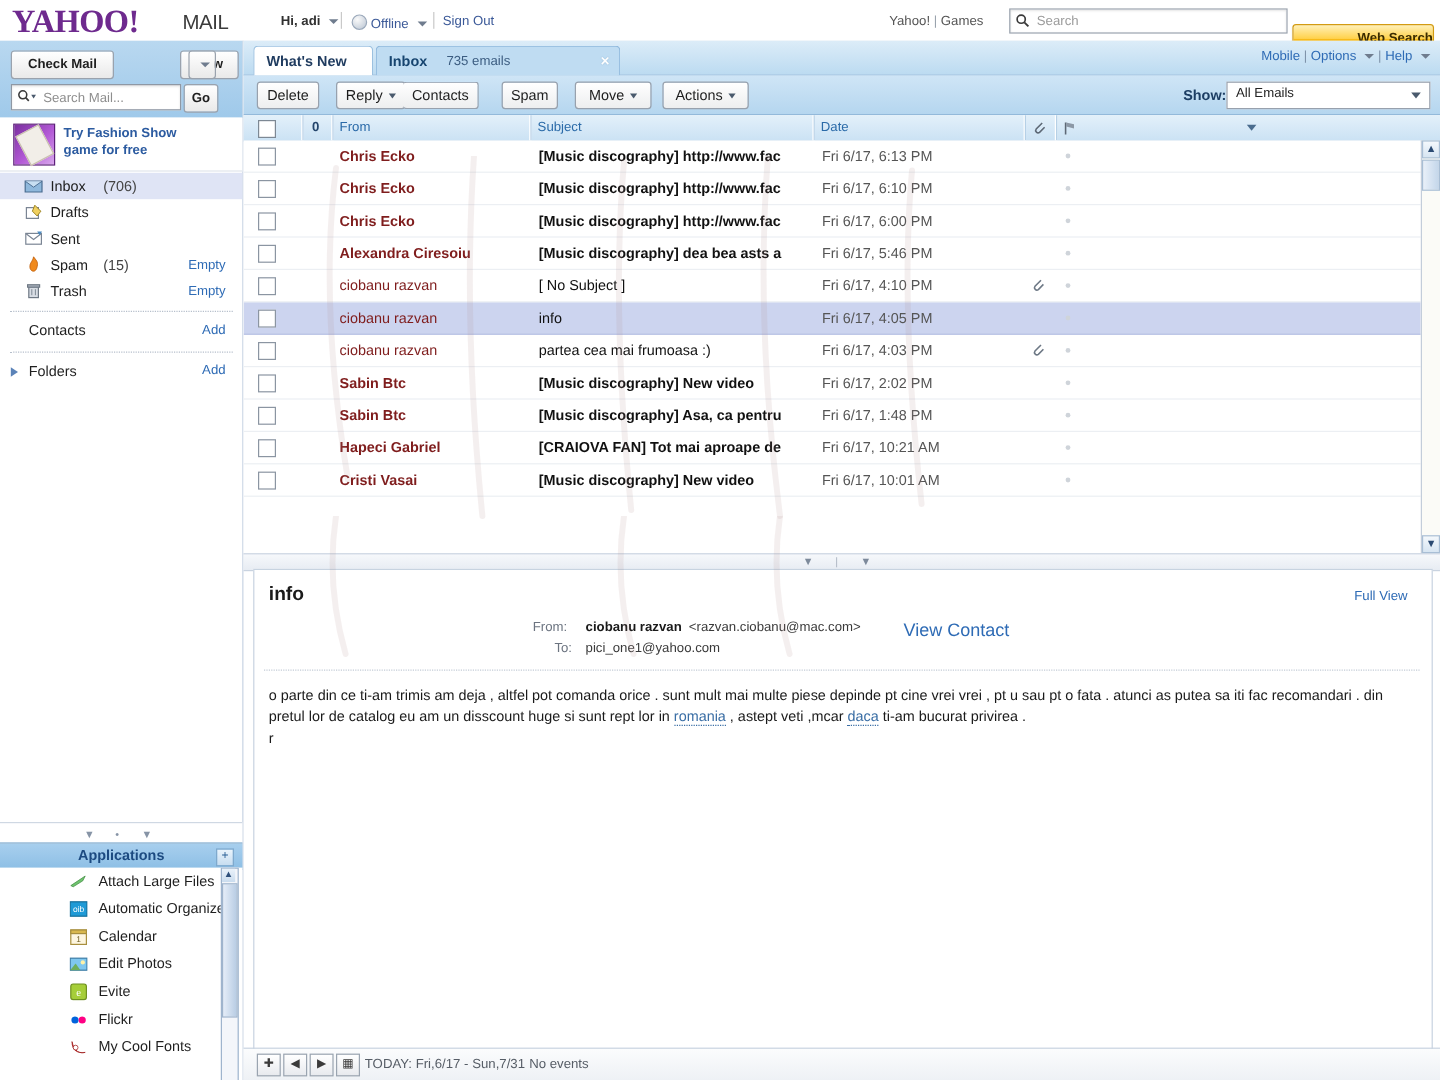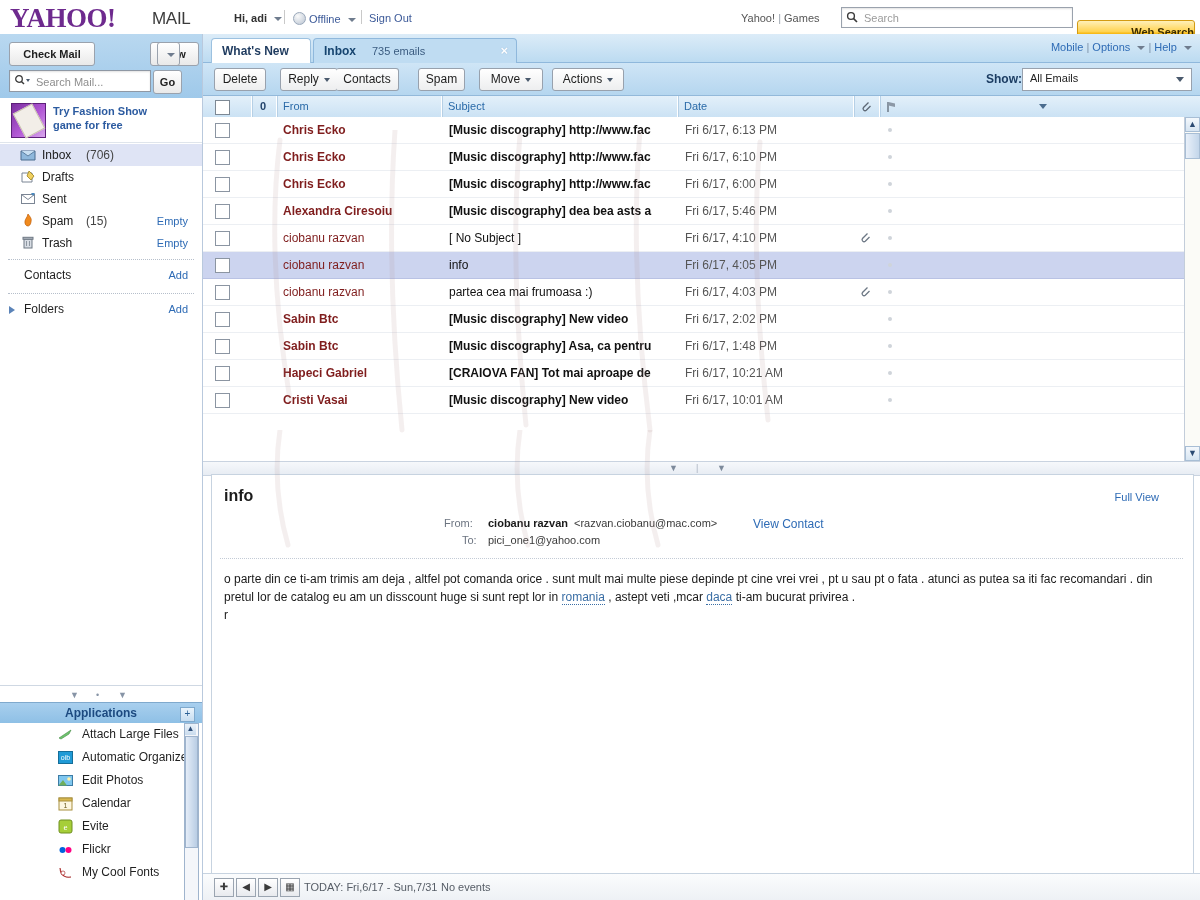--- a/index.html
+++ b/index.html
@@ -513,37 +513,37 @@
     position: absolute; left: 8px; top: 440px;
     width: 981px; height: 428px;
     background: #ffffff;
     border: 1px solid #c7d3e0;
   }
   .rd-subject {
     position: absolute; left: 12px; top: 12px;
     font-size: 16px; font-weight: bold; color: #1b1b1b;
   }
   .rd-fullview {
-    position: absolute; right: 34px; top: 16px;
+    position: absolute; right: 20px; top: 16px;
     font-size: 11px; color: #2e6bb5; cursor: pointer;
   }
   .rd-meta-lbl {
     position: absolute; font-size: 11px; color: #6c7480;
   }
   .rd-from-name {
     position: absolute; left: 276px; top: 42px;
     font-size: 11px; font-weight: bold; color: #1a1a1a;
   }
   .rd-from-addr {
     position: absolute; left: 362px; top: 42px;
     font-size: 11px; color: #3a3a3a;
   }
   .rd-viewcontact {
     position: absolute; left: 541px; top: 42px;
-    font-size: 12px; color: #2e6bb5; cursor: pointer;
+    font-size: 15px; color: #2e6bb5; cursor: pointer;
   }
   .rd-to-addr {
     position: absolute; left: 276px; top: 59px;
     font-size: 11px; color: #3a3a3a;
   }
   .rd-sep {
     position: absolute; left: 8px; top: 83px;
     width: 963px; height: 0;
     border-top: 1px dotted #c3cbd6;
   }
@@ -749,34 +749,34 @@
       <div class="app-row">
         <svg class="app-ico" viewBox="0 0 15 15">
           <rect x="0.5" y="1.5" width="14" height="12" fill="#1f9ad6" stroke="#156e99"></rect>
           <text x="7.5" y="10" font-size="7" fill="#ffffff" text-anchor="middle" font-family="Liberation Sans">oib</text>
         </svg>
         <span class="app-label">Automatic Organizer</span>
       </div>
 
       <div class="app-row">
         <svg class="app-ico" viewBox="0 0 15 15">
+          <rect x="1" y="2" width="13" height="12" fill="#fdf6e0" stroke="#a88f3e"></rect>
+          <rect x="1" y="2" width="13" height="3" fill="#d9b84f" stroke="#a88f3e"></rect>
+          <text x="7.5" y="12" font-size="7" fill="#6b5a20" text-anchor="middle" font-family="Liberation Sans">1</text>
+        </svg>
+        <span class="app-label">Calendar</span>
+      </div>
+
+      <div class="app-row">
+        <svg class="app-ico" viewBox="0 0 15 15">
           <rect x="0.5" y="2.5" width="14" height="10" fill="#7fc7ef" stroke="#3d7ca5"></rect>
           <path d="M0.5 12.5 L5 7 L9 12.5 Z" fill="#6fae5c"></path>
           <circle cx="11" cy="6" r="1.8" fill="#fff2a8"></circle>
         </svg>
         <span class="app-label">Edit Photos</span>
-      </div>
-
-      <div class="app-row">
-        <svg class="app-ico" viewBox="0 0 15 15">
-          <rect x="1" y="2" width="13" height="12" fill="#fdf6e0" stroke="#a88f3e"></rect>
-          <rect x="1" y="2" width="13" height="3" fill="#d9b84f" stroke="#a88f3e"></rect>
-          <text x="7.5" y="12" font-size="7" fill="#6b5a20" text-anchor="middle" font-family="Liberation Sans">1</text>
-        </svg>
-        <span class="app-label">Calendar</span>
       </div>
 
       <div class="app-row">
         <svg class="app-ico" viewBox="0 0 15 15">
           <rect x="1" y="1" width="13" height="13" rx="2" fill="#a6ce39" stroke="#6f9020"></rect>
           <text x="7.5" y="11" font-size="9" fill="#ffffff" text-anchor="middle" font-family="Liberation Serif">e</text>
         </svg>
         <span class="app-label">Evite</span>
       </div>
 

